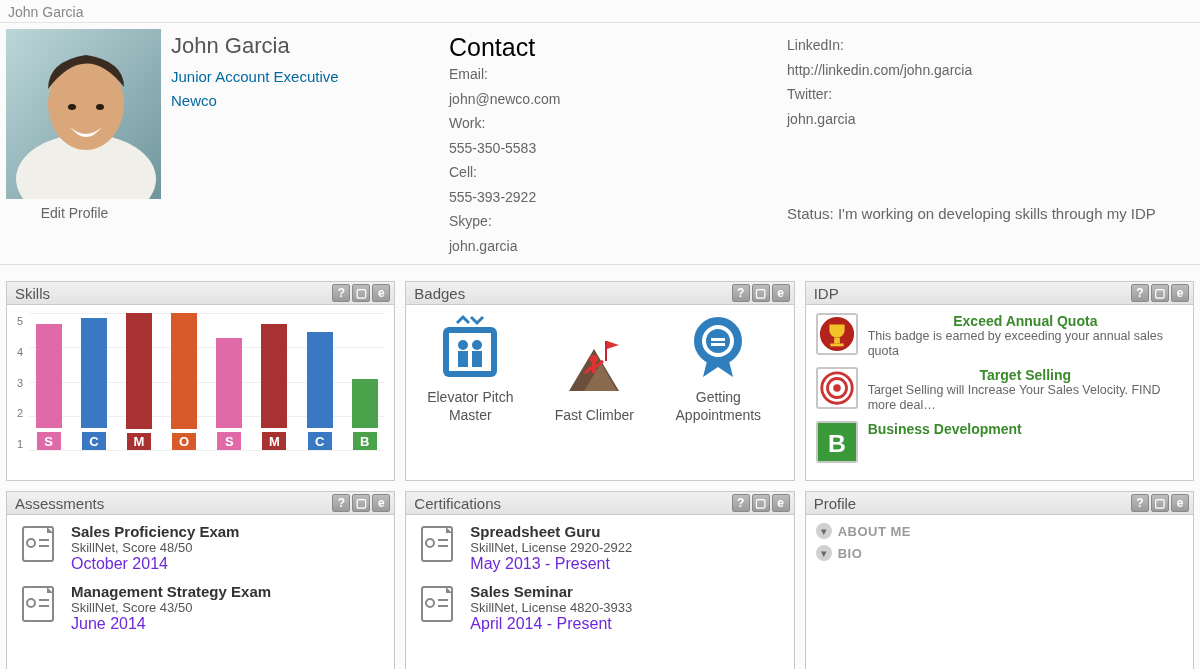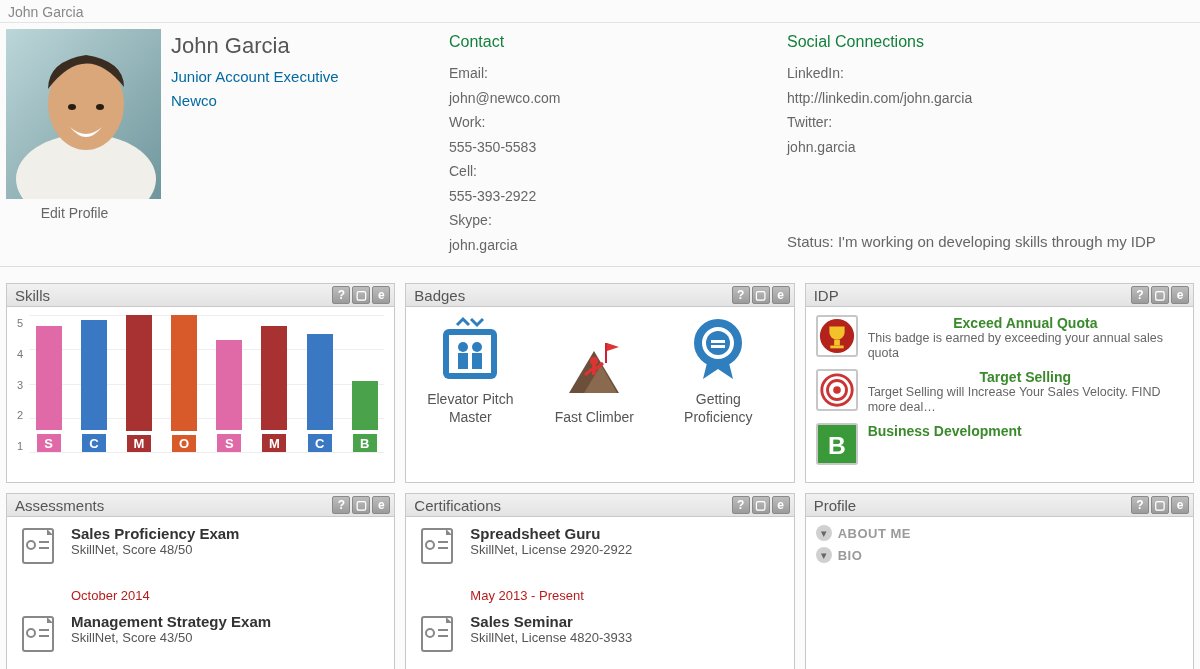--- a/index.html
+++ b/index.html
@@ -33,21 +33,21 @@
   }
   .photo svg { position:absolute; inset:0; }
   .edit-profile { text-align:center; color:#666; font-size:14px; margin-top:6px; cursor:pointer; }
 
   .info-col { flex: 0 0 250px; padding-top:4px; }
   .person-name { font-size:22px; color:#555; margin-bottom:6px; }
   .person-title, .person-company { font-size:15px; color:#0369a1; line-height:1.6; }
 
   .contact-col { flex: 0 0 310px; padding-top:4px; }
   .social-col  { flex: 1; padding-top:4px; }
-  .section-heading { font-size:16px; color:#15803d; margin-bottom:10px; }
+  .section-heading { font-size:25px; color:#000000; }
   .kv-row { display:flex; font-size:14px; color:#666; line-height:1.75;flex-direction:column; }
   .kv-row .k { width:80px; }
   .kv-row .v { }
 
   .status-row { padding: 6px 0 10px 0; color:#666; font-size:15px; }
 
   
   .grid {
     display:grid;
     grid-template-columns: 1fr 1fr 1fr;
@@ -103,21 +103,21 @@
   .idp-item { display:flex; gap:10px; margin-bottom:8px; align-items:flex-start; }
   .idp-badge { width:42px; height:42px; border:2px solid #c7c7c7; border-radius:3px; display:flex; align-items:center; justify-content:center; flex:0 0 42px; }
   .idp-text .h { color:#3a8a2c; font-size:14px; font-weight:600; cursor:pointer;text-align:center; }
   .idp-text .d { color:#666; font-size:12.5px; line-height:1.2; }
 
   
   .cert-item { display:flex; gap:10px; margin-bottom:10px; }
   .cert-icon { width:44px; height:40px; flex:0 0 44px; }
   .cert-text .h { color:#333; font-size:15px; font-weight:700; }
   .cert-text .s { color:#555; font-size:13px; }
-  .cert-text .date { color:#b91c1c; font-size:13px;margin-top:31px; }
+  .cert-text .date { color:#6d28d9; font-size:16px; }
 
   
   .expander { display:flex; align-items:center; gap:6px; margin-bottom:6px; cursor:pointer; }
   .expander .chev {
     width:16px;height:16px;border-radius:50%;background:#d0d0d0;display:flex;align-items:center;justify-content:center;color:#666;font-size:11px;
   }
   .expander .lbl { color:#9a9a9a; font-weight:700; letter-spacing:.5px; font-size:13px; }
 </style>
 </head>
 <body>
@@ -169,21 +169,20 @@
           <span class="v">555-393-2922</span>
         </div>
         <div class="kv-row">
           <span class="k">Skype:</span>
           <span class="v">john.garcia</span>
         </div>
       </div>
   </div>
 
   <div class="social-col">
-    <div class="section-heading">Social Connections</div>
     <div id="social-rows">
         <div class="kv-row">
           <span class="k">LinkedIn:</span>
           <span class="v">http://linkedin.com/john.garcia</span>
         </div>
         <div class="kv-row">
           <span class="k">Twitter:</span>
           <span class="v">john.garcia</span>
         </div>
       </div>
@@ -296,21 +295,21 @@
             <div class="t">Fast Climber</div>
           </div>
           <div class="badge-item">
             <div class="badge-icon"><svg viewBox="0 0 70 70">
                 <circle cx="35" cy="28" r="20" fill="none" stroke="#2f7fbf" stroke-width="8"></circle>
                 <circle cx="35" cy="28" r="12" fill="#2f7fbf"></circle>
                 <rect x="28" y="25" width="14" height="3" fill="#fff"></rect>
                 <rect x="28" y="30" width="14" height="3" fill="#fff"></rect>
                 <path d="M25 44 L20 64 L35 54 L50 64 L45 44" fill="#2f7fbf"></path>
               </svg></div>
-            <div class="t">Getting Proficiency</div>
+            <div class="t">Getting Appointments</div>
           </div>
         </div>
     </div>
   </div>
 
   <div class="panel">
     <div class="panel-head">
       <span>IDP</span>
       <span class="panel-icons" id="icons-idp">
           <span class="ico">?</span>

